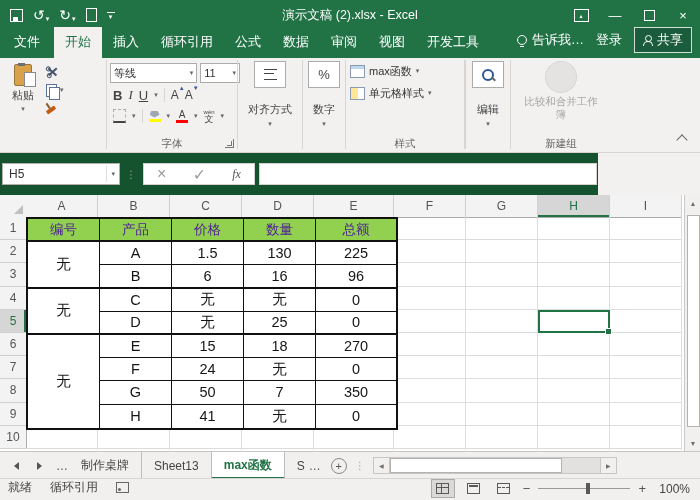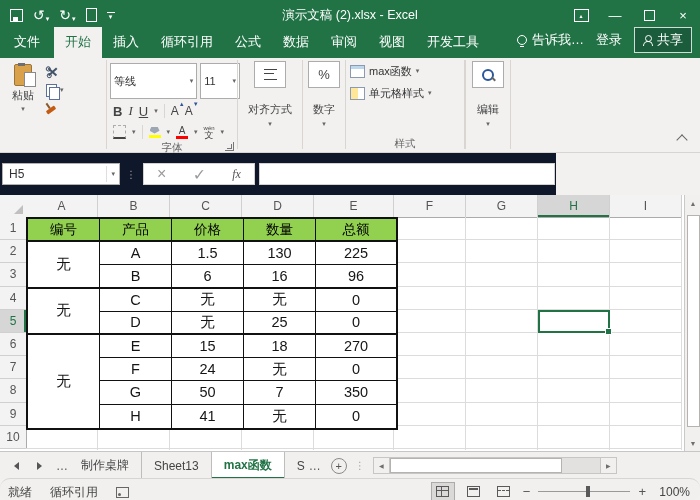--- a/index.html
+++ b/index.html
@@ -52,21 +52,21 @@
   .icon-cut .b1,.icon-cut .b2{position:absolute;left:1px;top:5px;width:11px;height:1.5px;background:#44546A;}
   .icon-cut .b1{transform:rotate(42deg);}
   .icon-cut .b2{transform:rotate(-42deg);}
   .icon-cut .b1::after,.icon-cut .b2::after{content:"";position:absolute;left:-2px;top:-1px;width:3px;height:3px;border:1px solid #44546A;border-radius:50%;}
   .icon-copy{width:9px;height:11px;border:1px solid #5B7199;background:#fff;position:relative;}
   .icon-copy::before{content:"";position:absolute;left:2px;top:2px;width:9px;height:11px;border:1px solid #5B7199;background:#fff;}
   .icon-paint{width:10px;height:4px;background:#C55A11;border-radius:1px;position:relative;transform:rotate(-35deg);margin-top:4px;}
   .icon-paint::after{content:"";position:absolute;left:4px;top:-6px;width:2px;height:6px;background:#8A5A2B;}
   .g-font{width:130px;}
   .font-body{display:flex;flex-direction:column;gap:3px;width:100%;padding:2px 3px 0;}
-  .combo{background:#fff;border:1px solid #ACACAC;height:18px;display:flex;align-items:center;font-size:11px;color:#333;padding:8px 3px;justify-content:space-between;}
+  .combo{background:#fff;border:1px solid #ACACAC;height:18px;display:flex;align-items:center;font-size:11px;color:#333;padding:0 3px;justify-content:space-between;}
   .combo .car{font-size:7px;color:#666;}
   .font-row{display:flex;align-items:center;gap:6px;height:18px;padding-left:3px;color:#444;}
   .fb{font-size:13px;font-weight:bold;}
   .fi{font-size:13px;font-style:italic;font-family:"Liberation Serif",serif;}
   .fu{font-size:13px;text-decoration:underline;}
   .fsep{width:1px;height:14px;background:#D9D5D1;}
   .fA{font-size:12px;position:relative;}
   .fA .up,.fA .dn{position:absolute;top:-3px;right:-6px;font-size:6px;color:#2B579A;}
   .icon-border{width:11px;height:11px;border:1px dashed #ADADAD;border-bottom:2px solid #444;}
   .icon-fill{display:flex;flex-direction:column;align-items:center;gap:1px;}
@@ -98,21 +98,21 @@
   .icon-cells::before{content:"";position:absolute;left:7px;top:0;bottom:0;border-left:1px solid #AEB8C9;}
   .icon-cells::after{content:"";position:absolute;left:0;right:0;top:6px;border-top:1px solid #AEB8C9;}
   .icon-mag{width:8px;height:8px;border:2px solid #2B579A;border-radius:50%;position:relative;}
   .icon-mag::after{content:"";position:absolute;left:7px;top:7px;width:5px;height:2px;background:#666;transform:rotate(45deg);}
   .g-new{width:100px;}
   .new-body{flex-direction:column;align-items:center;gap:2px;}
   .gray-circle{width:30px;height:30px;border-radius:50%;background:#E5E3E1;border:1px dotted #CBC9C7;}
   .new-text{width:78px;text-align:center;font-size:10.5px;line-height:1.2;color:#A6A6A6;}
   .rib-collapse{position:absolute;right:14px;bottom:8px;width:7px;height:7px;border-top:1.5px solid #666;border-right:1.5px solid #666;transform:rotate(-45deg);}
   
-  .frow{position:absolute;left:0;top:153px;width:556px;height:42px;background:#0f172a;display:flex;align-items:center;border-bottom:1px solid #CFCCC9;}
+  .frow{position:absolute;left:0;top:153px;width:598px;height:42px;background:#14532d;display:flex;align-items:center;border-bottom:1px solid #CFCCC9;}
   .namebox{width:110px;height:20px;background:#fff;border:1px solid #B3B0AD;margin-left:2px;display:flex;align-items:center;font-size:12px;color:#333;padding-left:6px;}
   .namebox .car{margin-left:auto;font-size:7px;color:#666;border-left:1px solid #E0DEDC;padding:4px 4px;}
   .fdots{color:#A5A3A1;font-size:10px;padding:0 6px;letter-spacing:1px;}
   .fbtns{width:110px;height:20px;background:#fff;border:1px solid #D4D1CE;display:flex;align-items:center;justify-content:space-around;color:#9B9B9B;}
   .fbtns .fx{font-family:"Liberation Serif",serif;font-style:italic;color:#555;font-size:12px;}
   .finput{flex:1;height:20px;background:#fff;border:1px solid #D4D1CE;margin:0 1px 0 4px;}
   
   .grid{position:absolute;left:0;top:195px;width:684px;height:256px;background:#fff;}
   .corner{position:absolute;left:0;top:0;width:26px;height:22px;background:#F3F3F3;border-right:1px solid #ABABAB;border-bottom:1px solid #ABABAB;}
   .corner::after{content:"";position:absolute;right:3px;bottom:3px;border-left:9px solid transparent;border-bottom:9px solid #C0C0C0;}
@@ -125,21 +125,21 @@
   .rh.sel{background:#D6D6D6;color:#217346;box-shadow:inset -2px 0 0 #217346;}
   .glines{position:absolute;left:26px;top:22px;width:656px;height:233px;
     background-image:
       repeating-linear-gradient(to bottom,transparent 0 22.2px,#DCDCDC 22.2px 23.2px),
       linear-gradient(to right,transparent 0 71px,#DCDCDC 71px 72px,transparent 72px 143px,#DCDCDC 143px 144px,transparent 144px 215px,#DCDCDC 215px 216px,transparent 216px 287px,#DCDCDC 287px 288px,transparent 288px 367px,#DCDCDC 367px 368px,transparent 368px 439px,#DCDCDC 439px 440px,transparent 440px 511px,#DCDCDC 511px 512px,transparent 512px 583px,#DCDCDC 583px 584px,transparent 584px 655px,#DCDCDC 655px 656px,transparent 656px);}
   .tov{position:absolute;left:26px;top:22px;width:368px;height:208.8px;display:grid;grid-template-columns:72px 72px 72px 72px 80px;grid-template-rows:repeat(9,23.2px);border:2px solid #111;box-sizing:content-box;background:#fff;}
   .tc{display:flex;align-items:center;justify-content:center;border-right:1px solid #111;border-bottom:1px solid #111;font-size:14.5px;color:#151515;background:#fff;box-sizing:border-box;}
   .tc.lc{border-right:none;}
   .tc.thk{border-bottom-width:2px;}
   .tc.nb{border-bottom:none;}
-  .tc.hg{background:#92D050;color:#000000;font-size:13.5px;border-bottom-width:2px;}
+  .tc.hg{background:#92D050;color:#4c1d95;font-size:13.5px;border-bottom-width:2px;}
   .selbox{position:absolute;left:538px;top:114.8px;width:72px;height:23.2px;border:2px solid #217346;box-sizing:border-box;}
   .selhandle{position:absolute;left:605px;top:133px;width:5px;height:5px;background:#217346;border:1px solid #fff;}
   .vscroll{position:absolute;left:684px;top:195px;width:16px;height:256px;background:#F1F0EF;border-left:1px solid #C9C9C9;}
   .vs-arrow{width:16px;height:16px;display:flex;align-items:center;justify-content:center;font-size:7px;color:#6F6F6F;}
   .vs-thumb{position:absolute;left:2px;top:20px;width:11px;height:210px;background:#fff;border:1px solid #B5B2AF;}
   .vs-down{position:absolute;bottom:0;}
   
   .tabbar{position:absolute;left:0;top:451px;width:700px;height:27px;background:#F1F0EF;border-top:1px solid #C6C6C6;display:flex;align-items:stretch;font-size:12px;color:#444;}
   .nav-tri{width:0;height:0;border-top:4px solid transparent;border-bottom:4px solid transparent;align-self:center;}
   .tri-l{border-right:5px solid #555;margin-left:14px;}
@@ -150,21 +150,21 @@
   .stab.active{background:#fff;color:#217346;font-weight:bold;box-shadow:inset 0 -2px 0 #217346;}
   .stab.partial{border-right:none;padding-right:4px;}
   .ellip2{align-self:center;color:#555;padding-right:6px;}
   .addsheet{align-self:center;width:14px;height:14px;border:1px solid #8A8A8A;border-radius:50%;display:flex;align-items:center;justify-content:center;font-size:11px;color:#555;margin-left:4px;}
   .tb-dots{align-self:center;color:#A5A3A1;font-size:10px;padding:0 8px;}
   .hscroll{align-self:center;display:flex;align-items:center;height:15px;}
   .hs-arrow{width:15px;height:15px;background:#F1F0EF;border:1px solid #C6C6C6;display:flex;align-items:center;justify-content:center;font-size:6px;color:#6F6F6F;}
   .hs-track{width:210px;height:15px;background:#E3E1DF;border-top:1px solid #C6C6C6;border-bottom:1px solid #C6C6C6;position:relative;}
   .hs-thumb{position:absolute;left:0;top:0;width:170px;height:13px;background:#fff;border:1px solid #B5B2AF;}
   
-  .statusbar{position:absolute;left:0;top:478px;width:700px;height:22px;background:#F1F0EF;border-top:1px solid #D7D5D3;display:flex;align-items:flex-end;font-size:12px;color:#444;border-radius:10px;}
+  .statusbar{position:absolute;left:0;top:478px;width:700px;height:22px;background:#F1F0EF;border-top:1px solid #D7D5D3;display:flex;align-items:flex-start;font-size:12px;color:#444;}
   .sb-left{display:flex;align-items:center;gap:18px;padding-left:8px;}
   .icon-macro{width:11px;height:9px;border:1px solid #666;position:relative;}
   .icon-macro::after{content:"";position:absolute;left:1px;bottom:1px;width:3px;height:3px;background:#666;border-radius:50%;}
   .sb-right{margin-left:auto;display:flex;align-items:center;gap:8px;padding-right:10px;}
   .viewbtn{width:22px;height:17px;display:flex;align-items:center;justify-content:center;}
   .viewbtn.active{background:#DBD9D7;border:1px solid #ABABAB;}
   .vi{width:11px;height:9px;border:1px solid #595959;position:relative;}
   .vi-normal::after{content:"";position:absolute;left:0;right:0;top:3px;border-top:1px solid #595959;}
   .vi-normal::before{content:"";position:absolute;top:0;bottom:0;left:4px;border-left:1px solid #595959;}
   .vi-layout::after{content:"";position:absolute;left:1px;right:1px;top:1px;height:2px;background:#595959;}
@@ -351,20 +351,29 @@
       <div class="rg-body coll-body">
         <span class="iconbox">
             <span class="icon-mag"></span>
           </span>
         <span class="coll-label">编辑</span>
         <span class="coll-car">▾</span>
       </div>
     </div>
     <div class="gsep"></div>
 
+    <div class="rgroup g-new">
+      <div class="rg-body new-body">
+        <span class="gray-circle"></span>
+        <span class="new-text">比较和合并工作簿</span>
+      </div>
+      <div class="rg-label">
+          <span>新建组</span>
+        </div>
+    </div>
 
     <span class="rib-collapse"></span>
   </div>
 
   <div class="frow">
     <div class="namebox">
         <span>H5</span>
         <span class="car">▾</span>
       </div>
     <span class="fdots">⋮</span>

